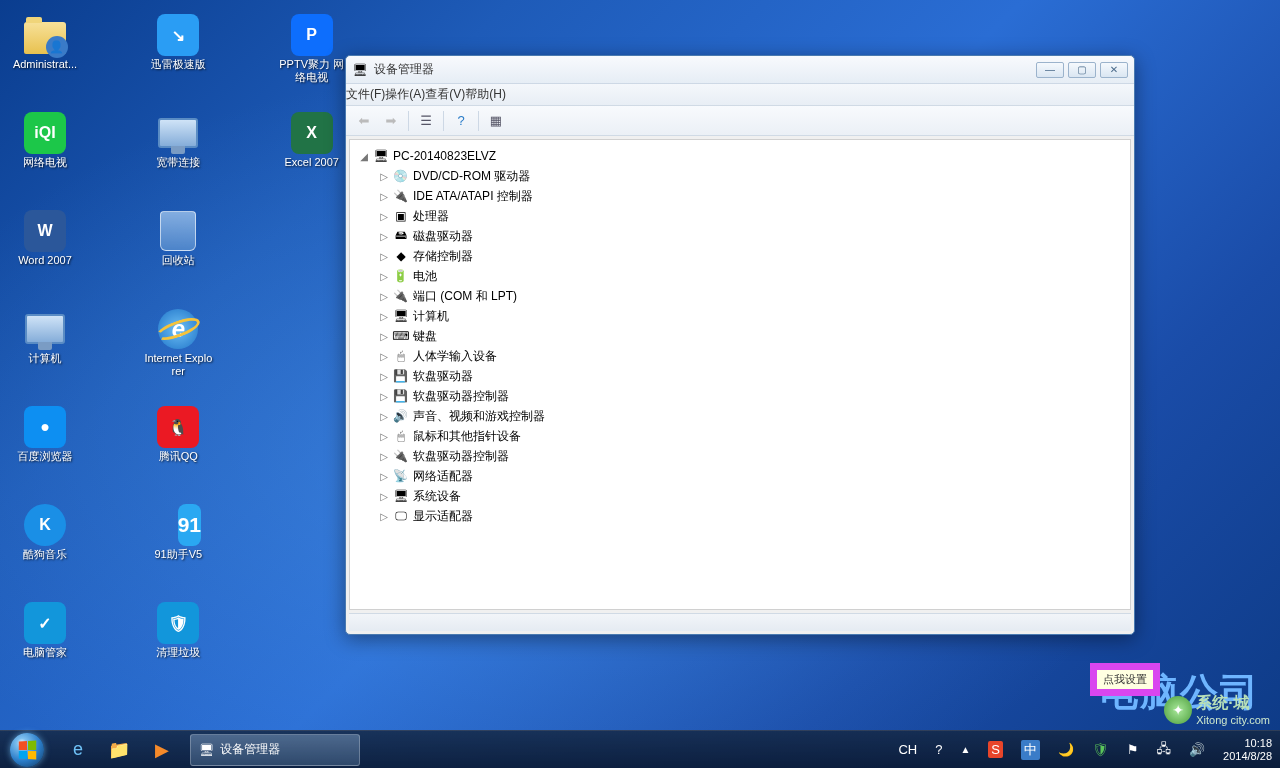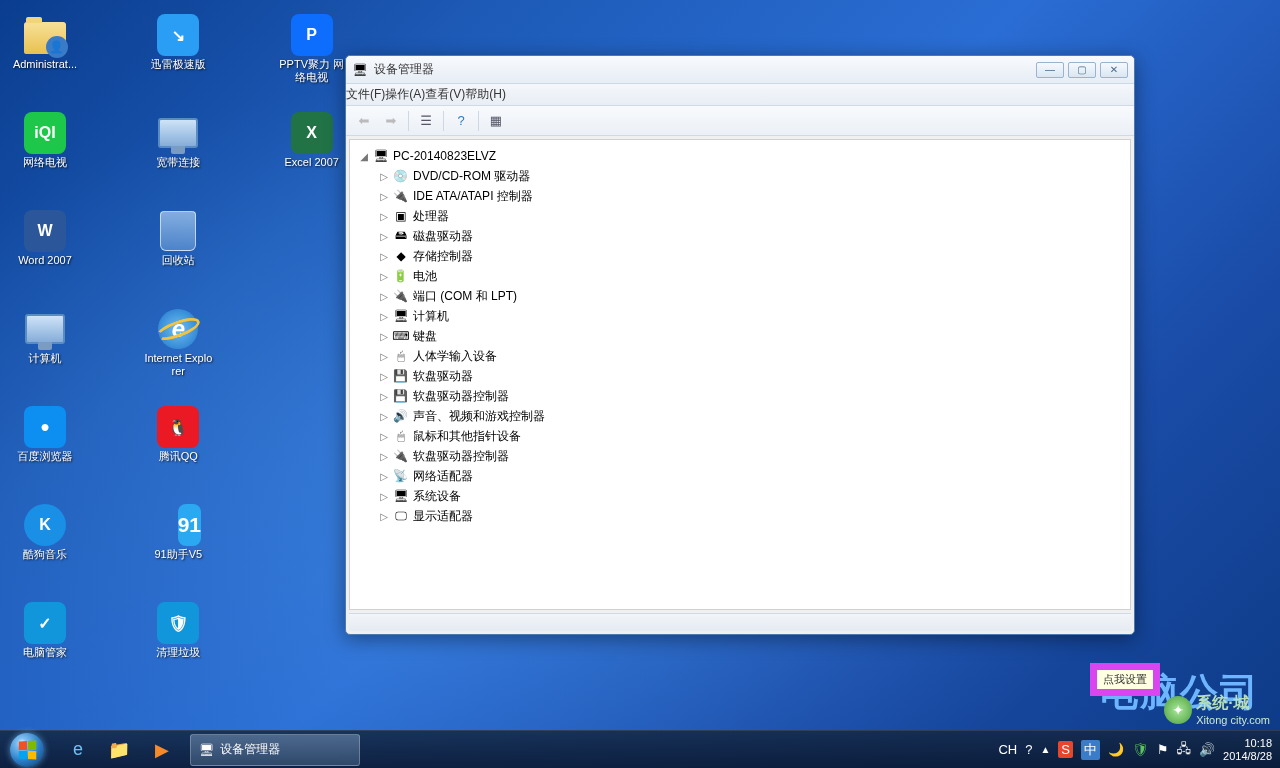--- a/index.html
+++ b/index.html
@@ -48,21 +48,21 @@
 
 .taskbar { position:absolute; bottom:0; left:0; right:0; height:38px; background:linear-gradient(rgba(20,40,70,.85),rgba(10,25,50,.9)); display:flex; align-items:center; border-top:1px solid rgba(255,255,255,.15); }
 .start { width:54px; height:38px; display:flex; align-items:center; justify-content:center; cursor:pointer; }
 .orb { width:34px; height:34px; border-radius:50%; background:radial-gradient(circle at 35% 30%,#fff 0%,#7ec0f0 15%,#2a7cc8 55%,#14365a 100%); box-shadow:0 0 6px rgba(120,200,255,.6); position:relative; }
 .orb::after{content:"";position:absolute;inset:6px;background:conic-gradient(#f25022 0 25%,#7fba00 25% 50%,#ffb900 50% 75%,#00a4ef 75% 100%);border-radius:2px;opacity:.0;}
 .flag{position:absolute;inset:8px;display:grid;grid-template-columns:1fr 1fr;grid-template-rows:1fr 1fr;gap:1px;transform:perspective(40px) rotateY(-15deg);}
 .flag div:nth-child(1){background:#f25022;} .flag div:nth-child(2){background:#7fba00;} .flag div:nth-child(3){background:#00a4ef;} .flag div:nth-child(4){background:#ffb900;}
 .pinned { display:flex; align-items:center; gap:2px; padding:0 4px; }
 .pin { width:40px; height:32px; display:flex; align-items:center; justify-content:center; border-radius:2px; cursor:pointer; font-size:18px; }
 .task { height:32px; min-width:170px; background:linear-gradient(rgba(180,210,240,.35),rgba(120,160,200,.3)); border:1px solid rgba(255,255,255,.25); border-radius:3px; display:flex; align-items:center; padding:0 8px; gap:6px; color:#fff; font-size:12px; cursor:pointer; margin-left:4px; }
-.tray { margin-left:auto; display:flex; align-items:center; gap:8px; padding:0 8px; color:#fff; font-size:11px; }
+.tray { margin-left:auto; display:flex; align-items:center; gap:18px; padding:0 8px; color:#fff; font-size:11px; }
 .tray .ico{cursor:pointer;font-size:13px;}
 .clock{text-align:right;line-height:13px;font-size:11px;}
 
 
 .brand{position:absolute;right:20px;bottom:50px;color:#8bc7ff;text-align:right;}
 .brand .cn{font-size:38px;font-weight:bold;color:#6eb5ff;letter-spacing:2px;}
 .tooltip{position:absolute;right:120px;bottom:72px;background:#ffffe1;border:7px solid #d946ef;padding:2px 6px;font-size:11px;color:#333;}
 .syslogo{position:absolute;right:10px;bottom:42px;display:flex;align-items:center;gap:4px;color:#b8e0b8;font-size:16px;}
 .syslogo .ball{width:28px;height:28px;border-radius:50%;background:radial-gradient(#a8e89a,#4a9c3a);display:flex;align-items:center;justify-content:center;color:#fff;font-size:14px;}
 </style>

